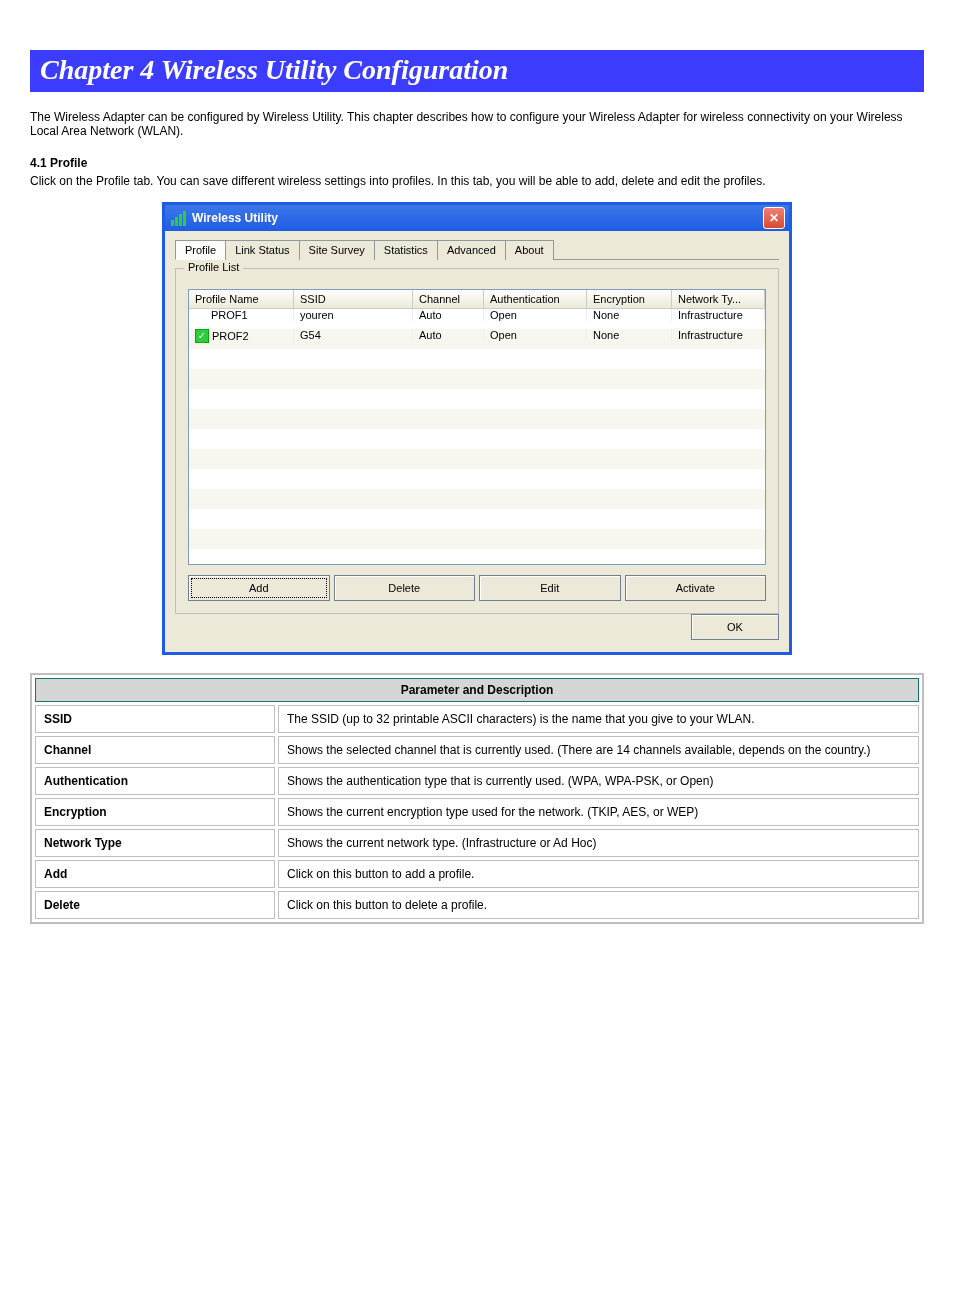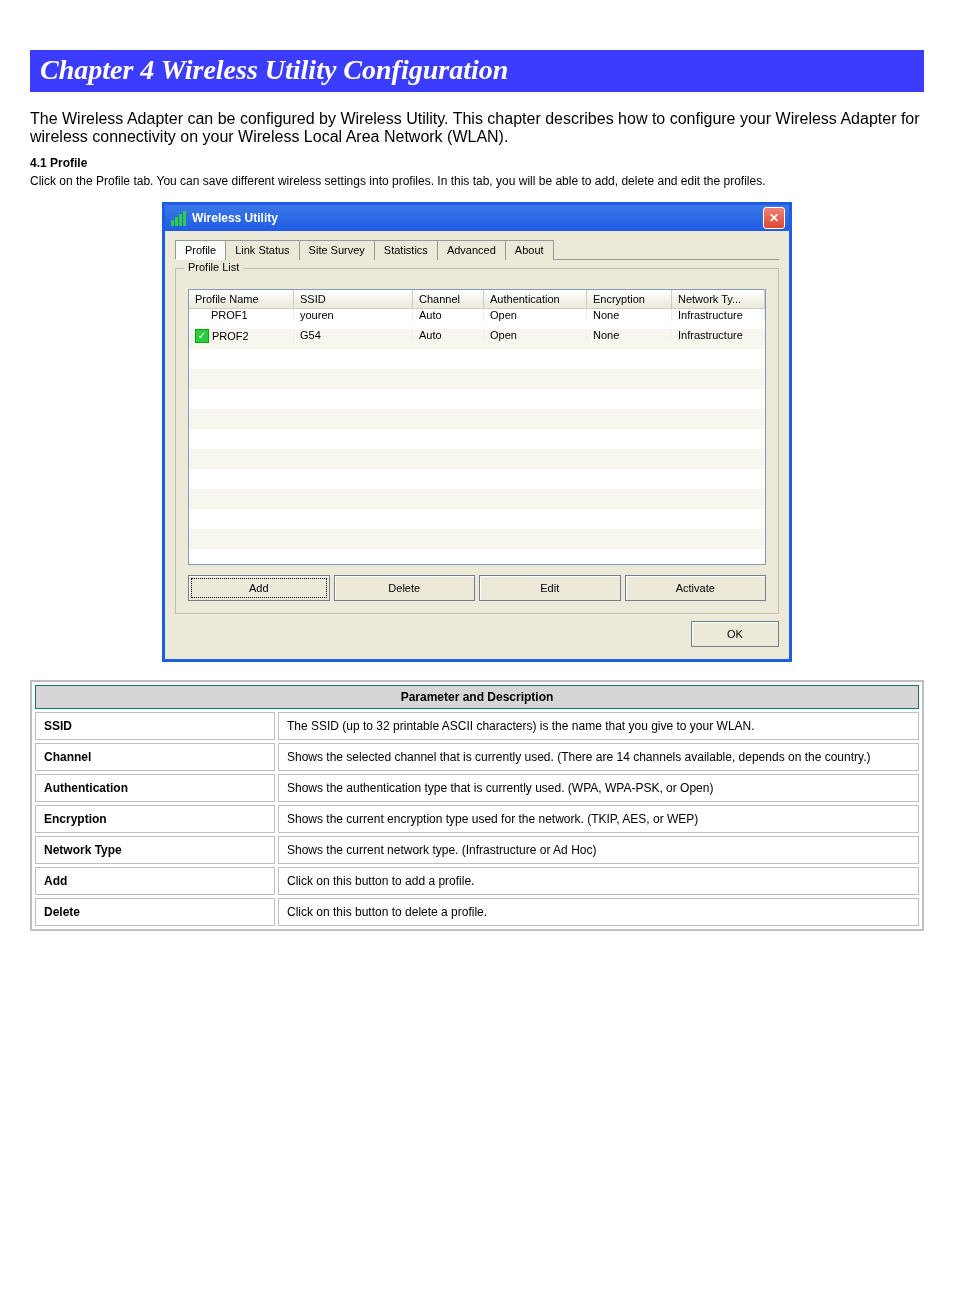--- a/index.html
+++ b/index.html
@@ -20,22 +20,22 @@
     margin-bottom: 18px;
   }
   .chapter-bar .heading {
     color: #ffffff;
     font-family: "Times New Roman", serif;
     font-size: 28px;
     font-weight: bold;
     font-style: italic;
   }
   .intro {
-    font-size: 16px;
-    margin-bottom: 10px;
+    font-size: 12px;
+    margin-bottom: 18px;
   }
   .section-title {
     font-size: 12px;
     font-weight: bold;
     margin: 10px 0 4px 0;
   }
   .section-text {
     font-size: 12px;
     margin-bottom: 14px;
   }
@@ -155,21 +155,21 @@
   }
   .winbtn {
     flex:1; height:24px;
     border: 1px solid #708090;
     background:#ece9d8;
     display:flex;align-items:center;justify-content:center;
     font-size:11px; cursor:pointer;
     box-shadow: inset 1px 1px #fff;
   }
   .winbtn.dashed { outline:1px dotted #000; outline-offset:-4px; }
-  .okrow { display:flex; justify-content:flex-end; margin-top:7px; }
+  .okrow { display:flex; justify-content:flex-end; margin-top:0; }
   .okrow .winbtn { flex:none; width:86px; }
 
   
   table.desc {
     width: 100%;
     border-collapse: separate;
     border-spacing: 3px;
     border: 2px solid #bfbfbf;
     background:#ffffff;
     font-size:12px;

